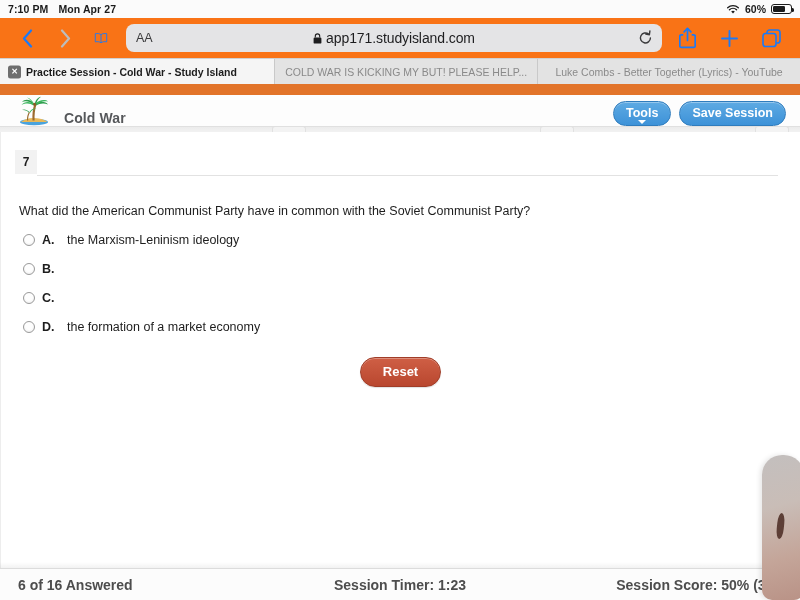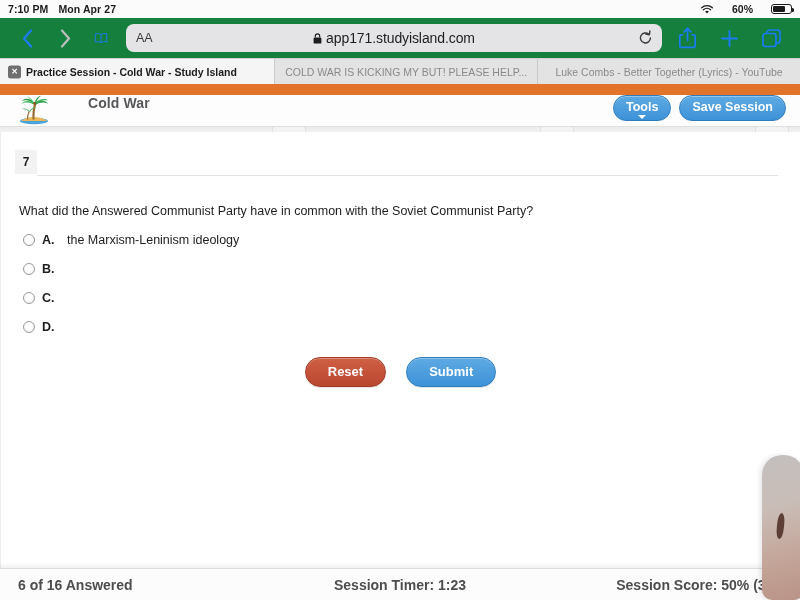--- a/index.html
+++ b/index.html
@@ -14,41 +14,41 @@
   
   .statusbar {
     height: 18px; width: 100%;
     background: #fbfbfb;
     display: flex; align-items: center;
     padding: 0 8px;
     font-size: 10.5px; font-weight: bold; color: #1b1b1b;
   }
   .sb-time { margin-right: 10px; letter-spacing: .1px; }
   .sb-date { letter-spacing: .1px; }
-  .sb-right { margin-left: auto; display: flex; align-items: center; gap: 18px; text-align: center; }
+  .sb-right { margin-left: auto; display: flex; align-items: center; gap: 5px; text-align: center; }
   .wifi-icon { width: 14px; height: 11px; position: relative; display:inline-block; }
   .wifi-icon svg { display:block; }
   .sb-batt-pct { font-size: 10.5px; font-weight: bold; }
   .batt {
     width: 21px; height: 10.5px; border: 1.3px solid #1b1b1b;
     border-radius: 3px; position: relative; display: inline-block;
   }
   .batt::after {
     content:""; position:absolute; right:-3.2px; top:3px;
     width:2px; height:4.5px; background:#1b1b1b; border-radius:0 1.5px 1.5px 0;
   }
   .batt .fill {
     position:absolute; left:1.2px; top:1.2px; bottom:1.2px;
     width: 60%; background:#1b1b1b; border-radius:1.2px;
   }
 
   
   .browser-bar {
     height: 40px; width: 100%;
-    background: #15803d;
+    background: #f97316;
     display: flex; align-items: center;
     padding: 0 12px; gap: 8px;
   }
   .nav-btn {
     width: 30px; height: 30px; display:flex; align-items:center; justify-content:center;
   }
   .chev { width: 11px; height: 19px; }
   .chev path { fill: none; stroke: #1a7af8; stroke-width: 2.2; stroke-linecap: round; stroke-linejoin: round; }
   .chev.dim path { stroke: #bdbdbd; }
   .book-icon { width: 24px; height: 20px; margin-left: 6px; margin-right: 10px; }
@@ -98,24 +98,23 @@
     display: flex; align-items: center; justify-content: center;
     font-size: 8px; font-weight: bold; line-height: 1;
   }
 
   
   .orange-bar { height: 11px; width: 100%; background: #e2742a; }
 
   
   .app-header {
     height: 32px; width: 100%; background: #fdfdfd;
-    display: flex; align-items: flex-start;
+    display: flex; align-items: flex-end;
     padding: 0 14px; position: relative;
     border-bottom: 1px solid #e0e0e0;
-    gap: 24px;
   }
   .logo { width: 38px; height: 30px; margin-right: 12px; flex: none; }
   .app-title { font-size: 14px; font-weight: bold; color: #55575a; letter-spacing: .1px; }
   .header-btns { margin-left: auto; display: flex; align-items: center; gap: 8px; }
   .pill {
     border-radius: 14px; color: #fff; font-size: 12.5px; font-weight: bold;
     padding: 5px 12px 6px; line-height: 1;
     background: linear-gradient(#5eaae3, #3d92d8);
     border: 1px solid #2f7cbd;
     box-shadow: inset 0 1px 0 rgba(255,255,255,.35);
@@ -347,45 +346,45 @@
     <div class="ghost" style="left:755px"></div>
   </div>
 
   <div class="content">
 
     <div class="qnum-row">
       <div class="qnum-tab">7</div>
       <div class="qnum-rule"></div>
     </div>
 
-    <div class="question-text">What did the Answered Communist Party have in common with the Soviet Communist Party?</div>
+    <div class="question-text">What did the American Communist Party have in common with the Soviet Communist Party?</div>
 
     <div class="options">
       <div class="option-row">
         <span class="radio"></span>
         <span class="opt-letter">A.</span>
         <span class="opt-text">the Marxism-Leninism ideology</span>
       </div>
       <div class="option-row">
         <span class="radio"></span>
         <span class="opt-letter">B.</span>
       </div>
       <div class="option-row">
         <span class="radio"></span>
         <span class="opt-letter">C.</span>
       </div>
       <div class="option-row">
         <span class="radio"></span>
         <span class="opt-letter">D.</span>
+        <span class="opt-text">the formation of a market economy</span>
       </div>
     </div>
 
     <div class="btn-row">
       <div class="btn reset">Reset</div>
-      <div class="btn submit">Submit</div>
     </div>
   </div>
 
   <div class="footer-shadow"></div>
   <div class="footer">
     <span>6 of 16 Answered</span>
     <span class="mid">Session Timer: 1:23</span>
     <span class="right">Session Score: 50% (3/6)</span>
   </div>
 

